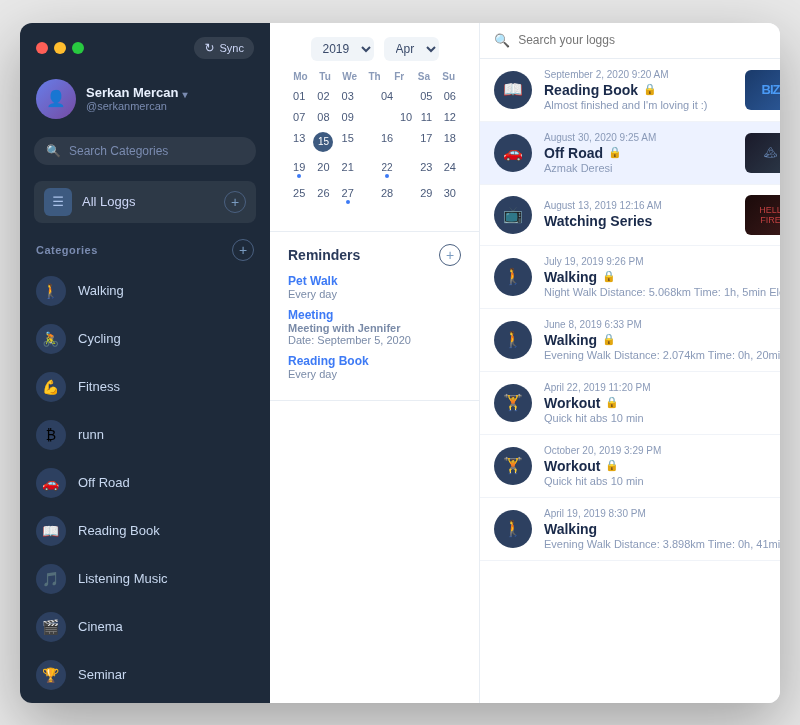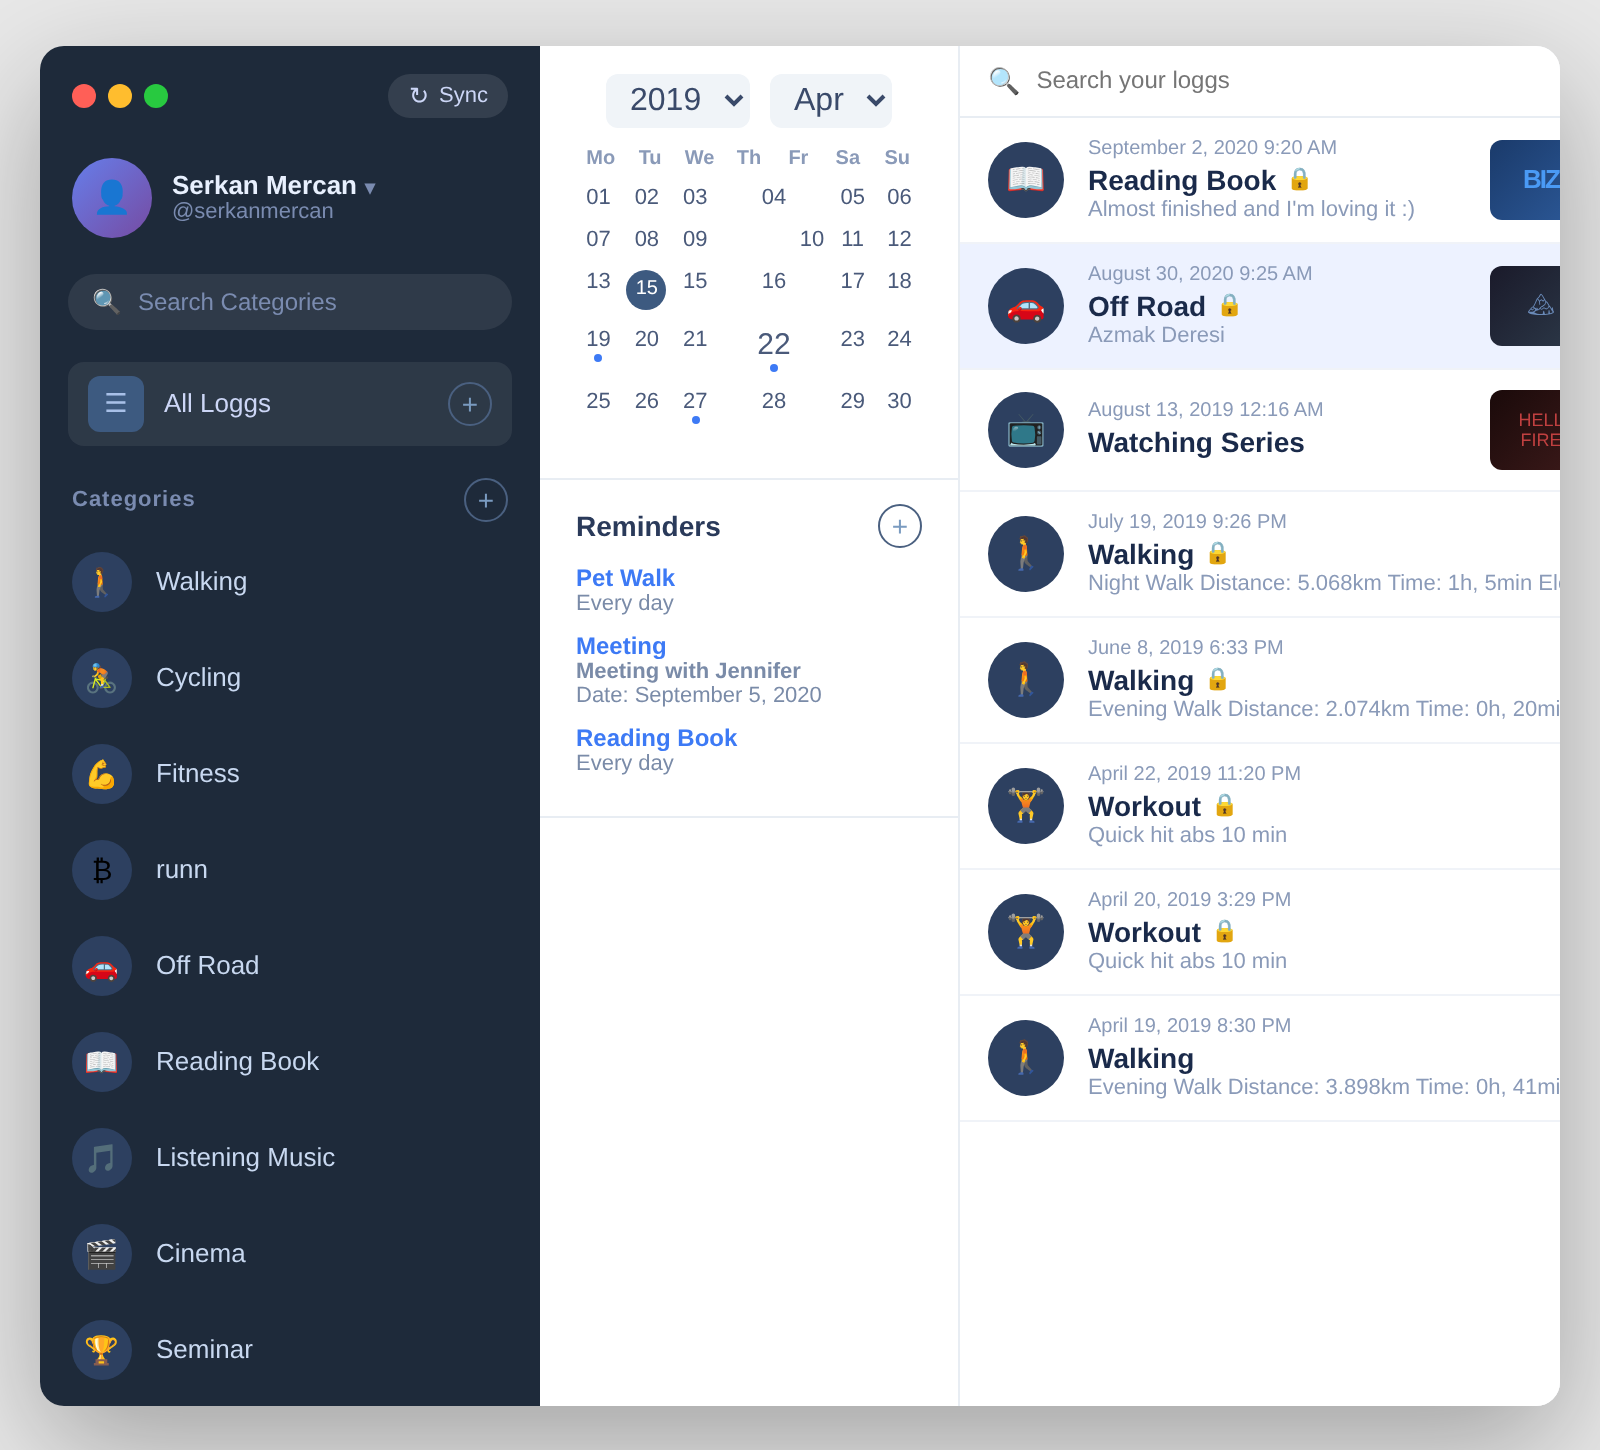--- a/index.html
+++ b/index.html
@@ -213,21 +213,21 @@
       display: flex;
       justify-content: center;
       gap: 10px;
       margin-bottom: 10px;
     }
     .cal-select {
       background: #f0f4f8;
       border: none;
       border-radius: 6px;
       padding: 4px 8px;
-      font-size: 16px;
+      font-size: 12px;
       color: #3a4a6a;
       cursor: pointer;
     }
     .cal-grid {
       width: 100%;
     }
     .cal-days-header {
       display: grid;
       grid-template-columns: repeat(7, 1fr);
       text-align: center;
@@ -517,21 +517,21 @@
                 <div class="cal-day">
                   <div style="background:#3d5a80;color:white;border-radius:50%;width:20px;height:20px;display:flex;align-items:center;justify-content:center;margin:0 auto;font-size:10px;">15</div>
                 </div>
                 <div class="cal-day"><span style="font-size:11px;">15</span></div>
                 <div class="cal-day"><span style="font-size:11px;">16</span></div>
                 <div class="cal-day"><span style="font-size:11px;">17</span></div>
                 <div class="cal-day"><span style="font-size:11px;">18</span></div>
                 <div class="cal-day"><span style="font-size:11px;">19</span><div class="cal-dot"></div></div>
                 <div class="cal-day"><span style="font-size:11px;">20</span></div>
                 <div class="cal-day"><span style="font-size:11px;">21</span></div>
-                <div class="cal-day"><span style="font-size:15px;">22</span><div class="cal-dot"></div></div>
+                <div class="cal-day"><span style="font-size:10px;">22</span><div class="cal-dot"></div></div>
                 <div class="cal-day"><span style="font-size:11px;">23</span></div>
                 <div class="cal-day"><span style="font-size:11px;">24</span></div>
                 <div class="cal-day"><span style="font-size:11px;">25</span></div>
                 <div class="cal-day"><span style="font-size:11px;">26</span></div>
                 <div class="cal-day"><span style="font-size:11px;">27</span><div class="cal-dot"></div></div>
                 <div class="cal-day"><span style="font-size:11px;">28</span></div>
                 <div class="cal-day"><span style="font-size:11px;">29</span></div>
                 <div class="cal-day"><span style="font-size:11px;">30</span></div>
                 <div class="cal-day" style="visibility: hidden;"></div>
                 <div class="cal-day" style="visibility: hidden;"></div>
@@ -627,21 +627,21 @@
     <div class="log-body">
       <div class="log-date">April 22, 2019 11:20 PM</div>
       <div class="log-title">Workout <span class="lock-icon">🔒</span></div>
       <div class="log-subtitle">Quick hit abs 10 min</div>
     </div>
 
   </div>
             <div class="log-item">
     <div class="log-icon-wrap" style="background:#2d4060;">🏋</div>
     <div class="log-body">
-      <div class="log-date">April 20, 2019 3:29 PM</div>
+      <div class="log-date">October 20, 2019 3:29 PM</div>
       <div class="log-title">Workout <span class="lock-icon">🔒</span></div>
       <div class="log-subtitle">Quick hit abs 10 min</div>
     </div>
 
   </div>
             <div class="log-item">
     <div class="log-icon-wrap" style="background:#2d4060;">🚶</div>
     <div class="log-body">
       <div class="log-date">April 19, 2019 8:30 PM</div>
       <div class="log-title">Walking </div>

